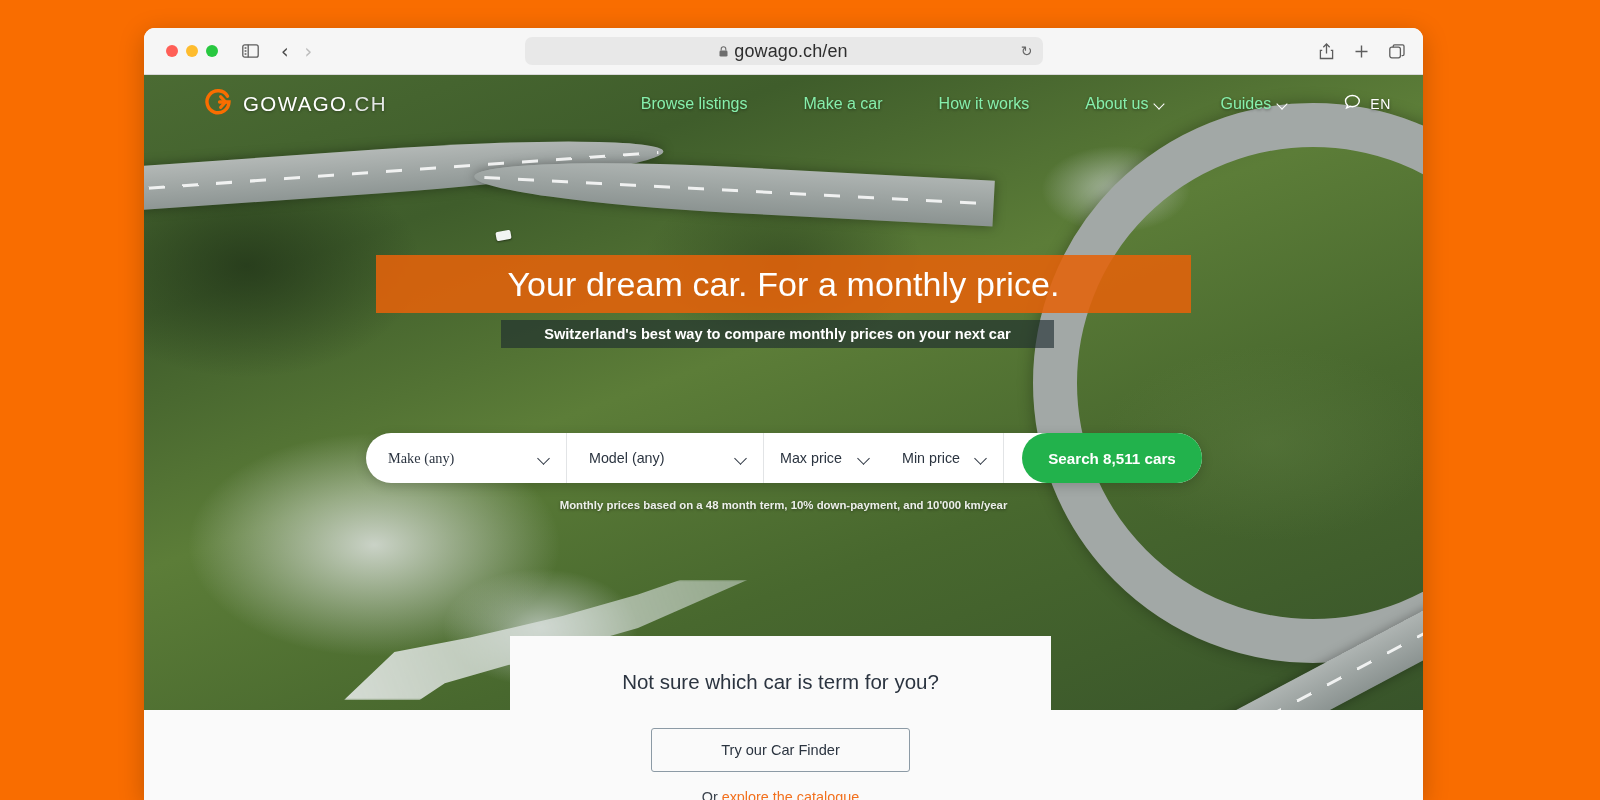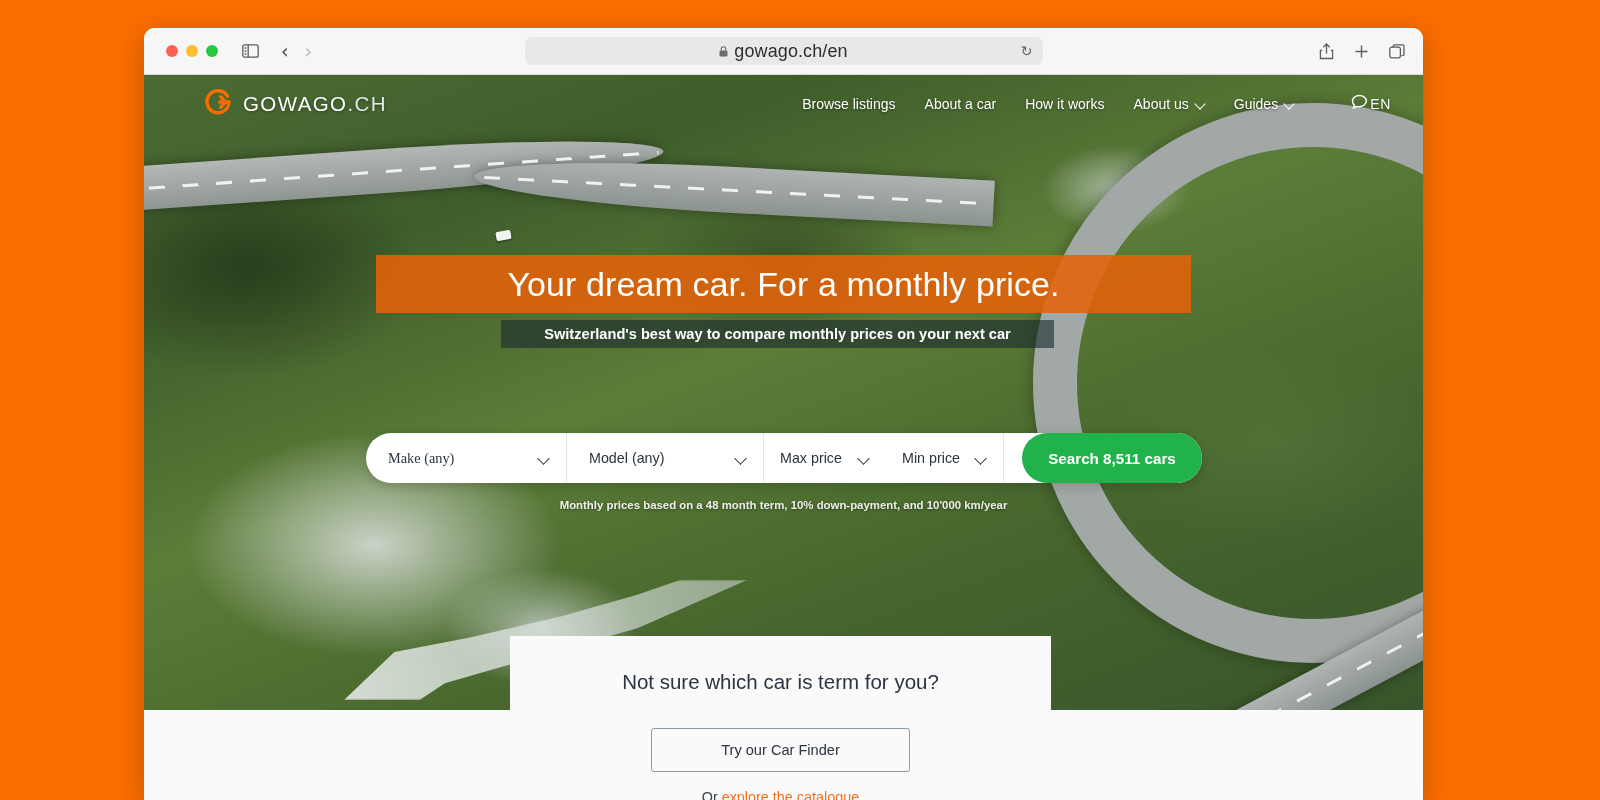--- a/index.html
+++ b/index.html
@@ -167,35 +167,36 @@
     font-weight: 400;
     text-shadow: 0 1px 3px rgba(0,0,0,.35);
   }
   .brand-name .tld { color: #e4e7e6; }
   .nav-links {
     display: flex; align-items: center;
     gap: 29px;
     margin-left: auto;
   }
   .nav-link {
-    color: #ffffff;
-    font-size: 14px;
+    color: #86efac;
+    font-size: 16px;
     text-shadow: 0 1px 3px rgba(0,0,0,.45);
     display: inline-flex; align-items: center; gap: 7px;
     white-space: nowrap;
+    margin-left: 27px;
   }
   .chev { display: inline-block; width: 9px; height: 9px; position: relative; }
   .chev::after {
     content: ""; position: absolute; left: 0; top: 0;
     width: 7px; height: 7px;
     border-right: 1.6px solid #fff; border-bottom: 1.6px solid #fff;
     transform: rotate(45deg);
   }
   .lang-group {
-    display: inline-flex; align-items: center; gap: 2px;
+    display: inline-flex; align-items: center; gap: 9px;
     margin-left: 28px;
   }
   .lang-code {
     color: #fff; font-size: 14px; letter-spacing: .7px;
     text-shadow: 0 1px 3px rgba(0,0,0,.45);
   }
 
   
   .headline-band {
     position: absolute; left: 232px; top: 180px;
@@ -402,21 +403,21 @@
             </svg>
           </span>
           <span class="brand-name"><span>GOWAGO</span><span class="tld">.CH</span></span>
         </div>
 
         <div class="nav-links">
           <a class="nav-link">
               <span>Browse listings</span>
             </a>
           <a class="nav-link">
-              <span>About a car</span>
+              <span>Make a car</span>
             </a>
           <a class="nav-link">
               <span>How it works</span>
             </a>
           <a class="nav-link">
               <span>About us</span>
               <span class="chev"></span>
             </a>
           <a class="nav-link">
               <span>Guides</span>

